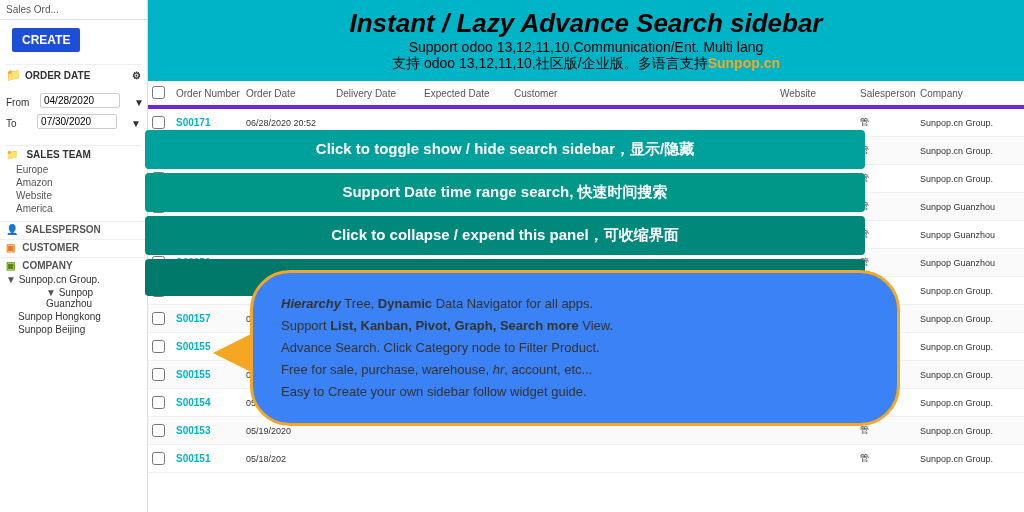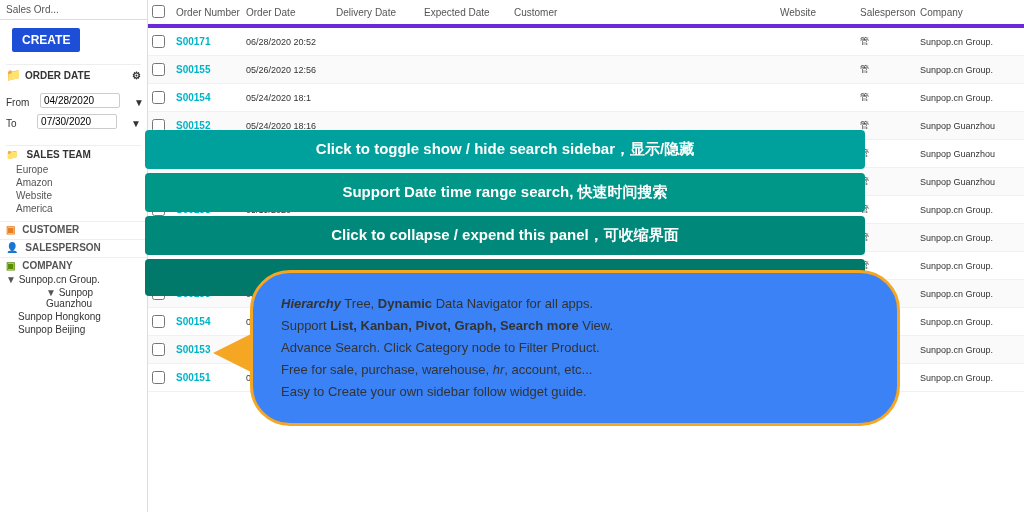--- a/index.html
+++ b/index.html
@@ -119,46 +119,53 @@
       </div>
       <div class="sidebar-items-list">
         <div class="team-item">Europe</div>
         <div class="team-item">Amazon</div>
         <div class="team-item">Website</div>
         <div class="team-item">America</div>
       </div>
     </div>
 
     <div class="status-section">
+      <span style="color:#e67e22;font-size:10px;margin-right:4px;">👤</span>
+      <span>SALESPERSON</span>
+    </div>
+
+    <div class="status-section">
       <span style="color:#e67e22;font-size:10px;margin-right:4px;">▣</span>
       <span>CUSTOMER</span>
-    </div>
-
-    <div class="status-section">
-      <span style="color:#e67e22;font-size:10px;margin-right:4px;">👤</span>
-      <span>SALESPERSON</span>
     </div>
 
     <div class="status-section">
       <span style="color:#5b8c00;font-size:10px;margin-right:4px;">▣</span>
       <span>COMPANY</span>
     </div>
 
     <div class="company-item">
       <span style="color:#555;">▼</span> <span>Sunpop.cn Group.</span>
     </div>
     <div class="company-sub">
       <span style="color:#555;">▼</span> Sunpop Guanzhou
     </div>
     <div class="company-sub2">Sunpop Hongkong</div>
     <div class="company-sub2">Sunpop Beijing</div>
   </div>
 
   <div class="main-content">
 
+    <div class="top-banner">
+      <h1>Instant / Lazy Advance Search sidebar</h1>
+      <div class="subtitle">Support odoo 13,12,11,10,Communication/Ent. Multi lang</div>
+      <div class="subtitle-cn">
+        <span>支持 odoo 13,12,11,10,社区版/企业版。多语言支持</span><span class="highlight">Sunpop.cn</span>
+      </div>
+    </div>
 
     <div class="table-header">
       <div class="col-check"><input type="checkbox" style=""></div>
       <div class="col-order">Order Number</div>
       <div class="col-date">Order Date</div>
       <div class="col-delivery">Delivery Date</div>
       <div class="col-expected">Expected Date</div>
       <div class="col-customer">Customer</div>
       <div class="col-website">Website</div>
       <div class="col-sales">Salesperson</div>

